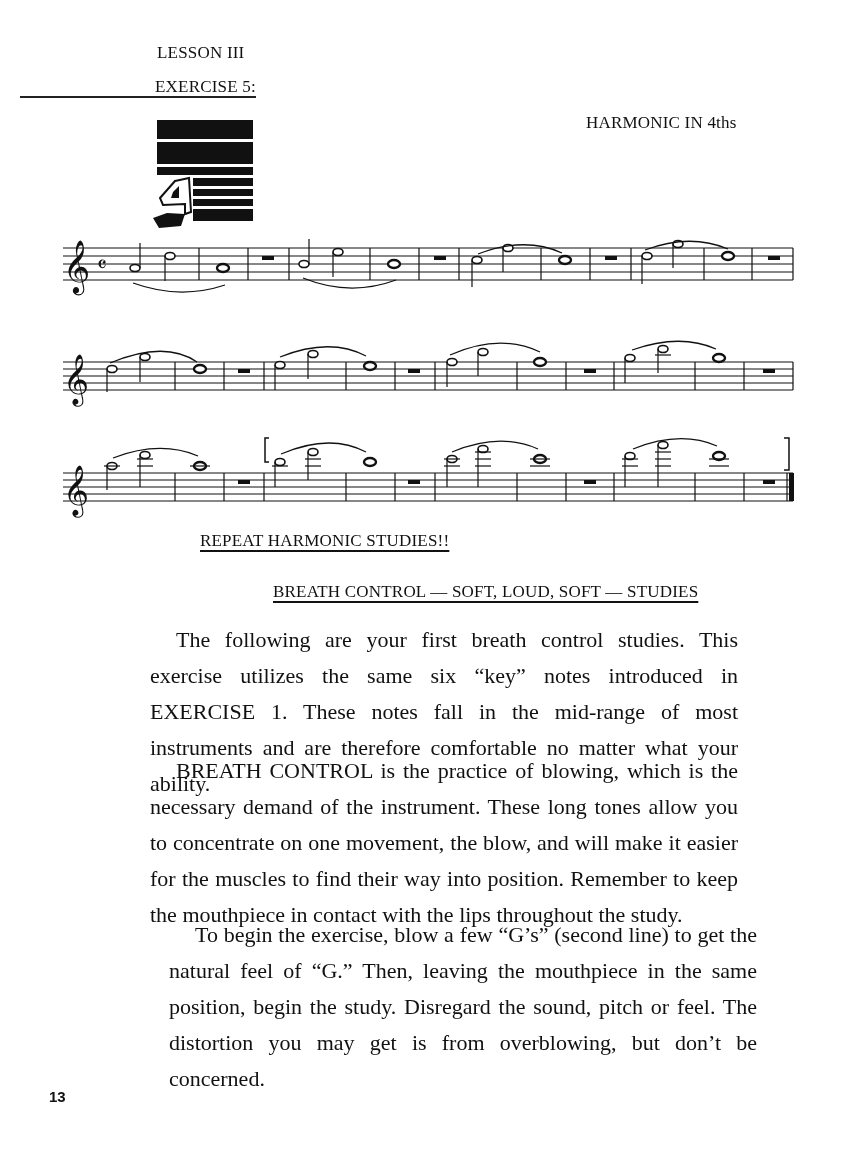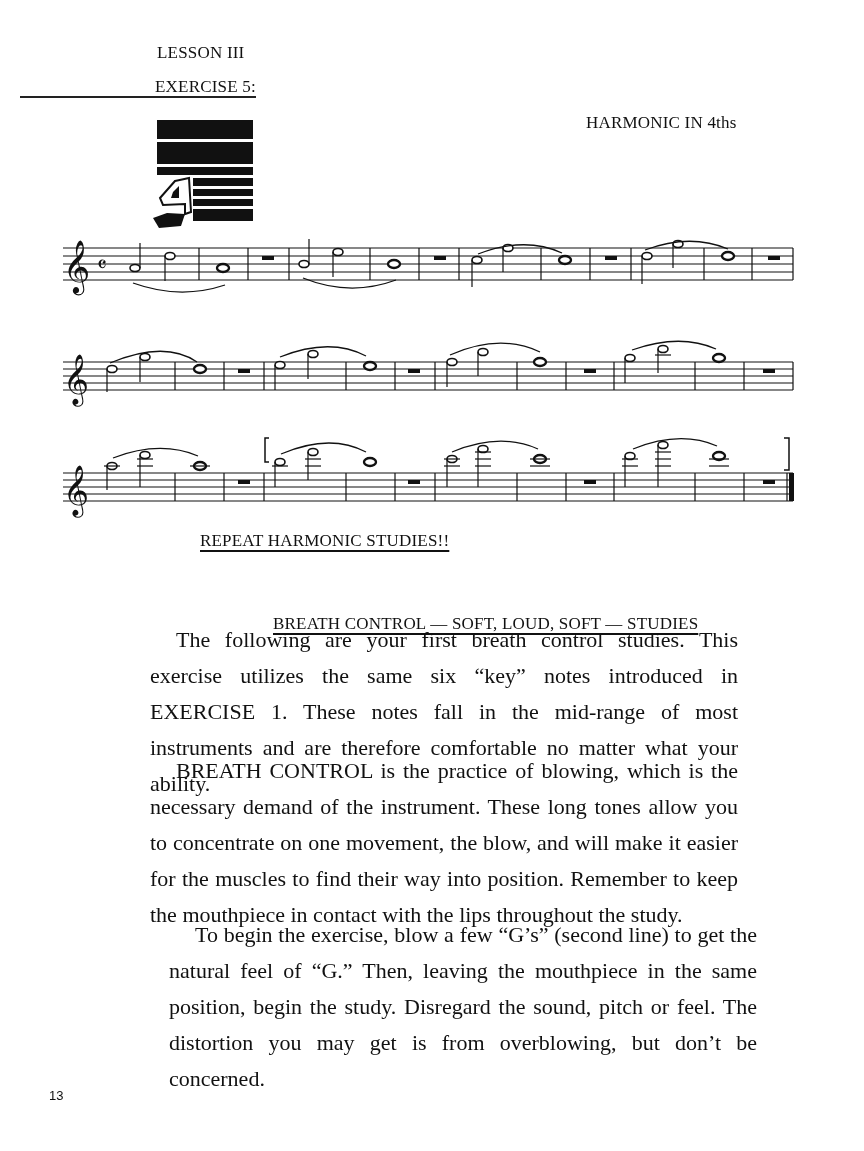--- a/index.html
+++ b/index.html
@@ -4,21 +4,21 @@
 <style>
   html, body { margin: 0; padding: 0; background: #ffffff; }
   body { width: 864px; height: 1151px; position: relative; overflow: hidden;
          font-family: "Liberation Serif", "DejaVu Serif", serif; color: #111; }
   .abs { position: absolute; }
   .hdr { font-size: 17px; letter-spacing: 0.2px; }
   .rule { position: absolute; height: 1.5px; background: #222; }
   .ul { text-decoration: underline; text-underline-offset: 4px; text-decoration-thickness: 1.5px; margin-left: 40px; }
   .para { position: absolute; left: 150px; width: 588px; font-size: 22px; line-height: 36px;
           text-align: justify; text-indent: 26px; margin: 0; }
-  .page-num { font-family: "Liberation Sans", "DejaVu Sans", sans-serif; font-weight: normal; font-size: 13px; }
+  .page-num { font-family: "Liberation Sans", "DejaVu Sans", sans-serif; font-weight: bold; font-size: 15px; }
   svg text { font-family: "DejaVu Serif", serif; }
 </style>
 </head>
 <body>
 
 <div class="abs hdr" style="left:157px; top:43px;">LESSON III</div>
 <div class="abs hdr" style="left:155px; top:77px;">EXERCISE 5:</div>
 <div class="rule" style="left:20px; top:96px; width:236px;"></div>
 <div class="abs hdr" style="left:586px; top:113px;">HARMONIC IN 4ths</div>
 
@@ -221,19 +221,19 @@
     <ellipse cx="719" cy="456" rx="6" ry="4" fill="#fff" stroke-width="2.4"></ellipse>
       <line x1="709" y1="459" x2="729" y2="459" stroke-width="1.2"></line>
       <line x1="709" y1="466" x2="729" y2="466" stroke-width="1.2"></line>
     <path d="M633 449 Q680 430 717 446" fill="none" stroke-width="1.3"></path>
     <rect x="763" y="480" width="12" height="4" stroke="none"></rect>
     <path d="M784 438 L789 438 L789 470 L784 470" fill="none" stroke-width="1.5"></path>
   </g>
 </svg>
 
 <div class="abs hdr ul" style="left:160px; top:531px;">REPEAT HARMONIC STUDIES!!</div>
-<div class="abs hdr ul" style="left:233px; top:614px;">BREATH CONTROL — SOFT, LOUD, SOFT — STUDIES</div>
+<div class="abs hdr ul" style="left:233px; top:582px;">BREATH CONTROL — SOFT, LOUD, SOFT — STUDIES</div>
 
 <p class="para" style="top:622px;">The following are your first breath control studies. This exercise utilizes the same six “key” notes introduced in EXERCISE 1. These notes fall in the mid-range of most instruments and are therefore comfortable no matter what your ability.</p>
 <p class="para" style="top:753px;">BREATH CONTROL is the practice of blowing, which is the necessary demand of the instrument. These long tones allow you to concentrate on one movement, the blow, and will make it easier for the muscles to find their way into position. Remember to keep the mouthpiece in contact with the lips throughout the study.</p>
 <p class="para" style="top:917px;margin-left:19px;">To begin the exercise, blow a few “G’s” (second line) to get the natural feel of “G.” Then, leaving the mouthpiece in the same position, begin the study. Disregard the sound, pitch or feel. The distortion you may get is from overblowing, but don’t be concerned.</p>
 
 <div class="abs page-num" style="left:49px; top:1088px;">13</div>
 
 </body></html>

